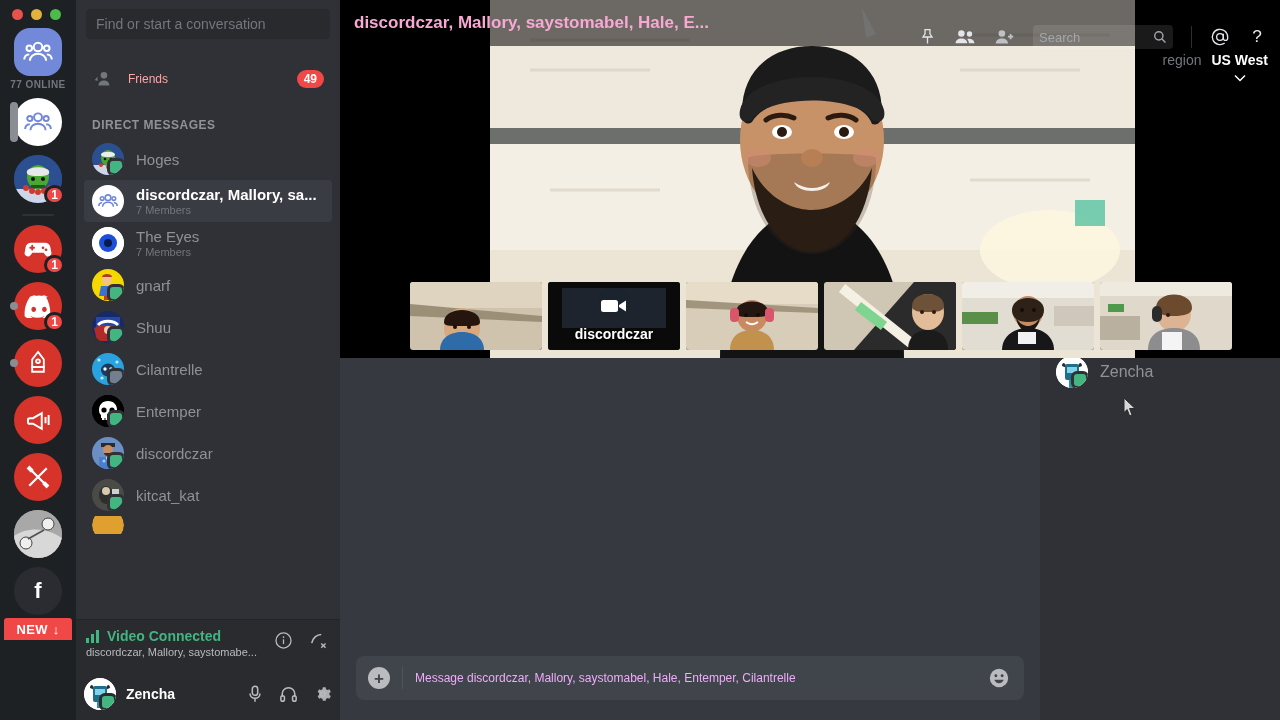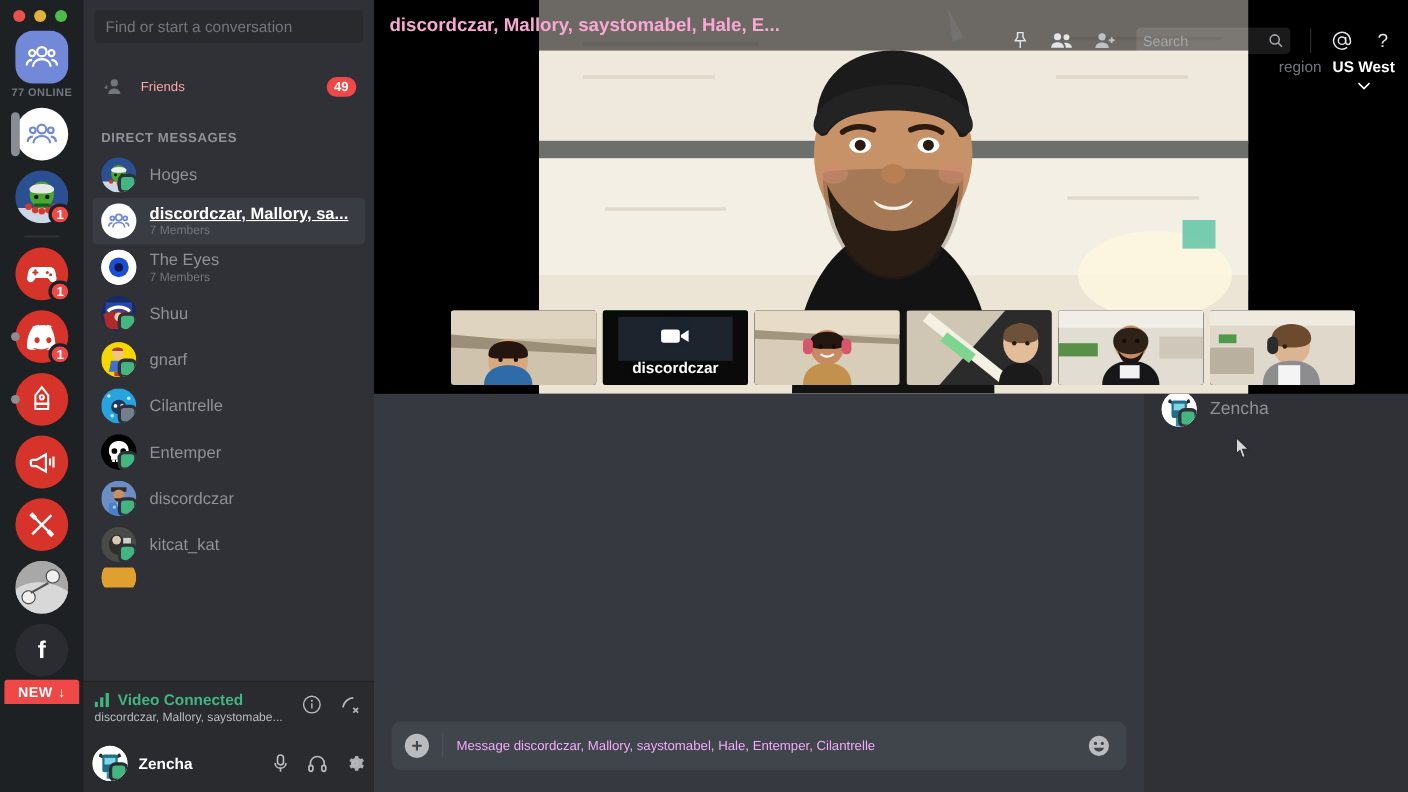--- a/index.html
+++ b/index.html
@@ -70,21 +70,21 @@
   .av { position: relative; width: 32px; height: 32px; border-radius: 16px; overflow: hidden; flex: 0 0 32px; }
   .av .inner { width: 100%; height: 100%; display: flex; align-items: center; justify-content: center; font-size: 16px; }
   .dot {
     position: absolute; right: -1px; bottom: -1px; width: 12px; height: 12px; border-radius: 6px;
     border: 3px solid #2f3136; box-sizing: content-box;
   }
   .dot.on { background: #43b581; }
   .dot.off { background: #747f8d; }
   .dmtext { min-width: 0; flex: 1; }
   .dmname { color: #8e9297; font-size: 15px; white-space: nowrap; overflow: hidden; text-overflow: ellipsis; }
-  .dmrow.sel .dmname { color: #fff; font-weight: bold; text-decoration: underline; }
+  .dmrow.sel .dmname { color: #fff; font-weight: bold; }
   .dmsub { color: #72767d; font-size: 11px; margin-top: 1px; }
 
   
   .voicepanel { background: #292b2f; padding: 8px 10px 9px; border-top: 1px solid #232428; }
   .vtitle { color: #43b581; font-size: 14px; font-weight: bold; display: flex; align-items: center; gap: 7px; }
   .vsub { color: #b9bbbe; font-size: 11px; margin-top: 2px; white-space: nowrap; overflow: hidden; text-overflow: ellipsis; max-width: 180px; }
   .vrow { display: flex; align-items: flex-start; }
   .vicons { margin-left: auto; display: flex; align-items: center; gap: 16px; padding-top: 3px; }
   .userpanel { height: 53px; background: #292b2f; display: flex; align-items: center; padding: 0 8px; gap: 10px; }
   .uname { color: #fff; font-size: 14px; font-weight: 600; flex: 1; }
@@ -369,46 +369,46 @@
         </div>
         <div class="dmtext">
           <div class="dmname">The Eyes</div>
           <div class="dmsub">7 Members</div>
         </div>
       </div>
 
       <div class="dmrow">
         <div class="av">
           <svg class="ph" viewBox="0 0 32 32">
+              <rect width="32" height="32" fill="#f5d800"></rect>
+              <circle cx="15" cy="11" r="5" fill="#f3c38a"></circle>
+              <path d="M10 8c0-4 10-4 10 0z" fill="#b03a2e"></path>
+              <path d="M9 17h12l2 10H7z" fill="#3d6fd0"></path>
+              <path d="M12 27h8v4h-8z" fill="#c0392b"></path>
+            </svg>
+          <span class="dot on"></span>
+        </div>
+        <div class="dmtext">
+            <div class="dmname">gnarf</div>
+          </div>
+      </div>
+
+      <div class="dmrow">
+        <div class="av">
+          <svg class="ph" viewBox="0 0 32 32">
               <rect width="32" height="32" fill="#152a66"></rect>
               <path d="M4 6h24v10H4z" fill="#2746a8"></path>
               <path d="M2 17c6-4 22-4 28 0l-3 13H5z" fill="#b02a2a"></path>
               <path d="M6 14c5-5 15-5 20 0" stroke="#fff" stroke-width="3" fill="none"></path>
               <circle cx="16" cy="19" r="4" fill="#f0d2b4"></circle>
             </svg>
           <span class="dot on"></span>
         </div>
         <div class="dmtext">
             <div class="dmname">Shuu</div>
-          </div>
-      </div>
-
-      <div class="dmrow">
-        <div class="av">
-          <svg class="ph" viewBox="0 0 32 32">
-              <rect width="32" height="32" fill="#f5d800"></rect>
-              <circle cx="15" cy="11" r="5" fill="#f3c38a"></circle>
-              <path d="M10 8c0-4 10-4 10 0z" fill="#b03a2e"></path>
-              <path d="M9 17h12l2 10H7z" fill="#3d6fd0"></path>
-              <path d="M12 27h8v4h-8z" fill="#c0392b"></path>
-            </svg>
-          <span class="dot on"></span>
-        </div>
-        <div class="dmtext">
-            <div class="dmname">gnarf</div>
           </div>
       </div>
 
       <div class="dmrow">
         <div class="av">
           <svg class="ph" viewBox="0 0 32 32">
               <rect width="32" height="32" fill="#29a3e0"></rect>
               <circle cx="7" cy="7" r="1.6" fill="#bfe9ff"></circle>
               <circle cx="25" cy="9" r="1.6" fill="#bfe9ff"></circle>
               <circle cx="10" cy="25" r="1.6" fill="#bfe9ff"></circle>

